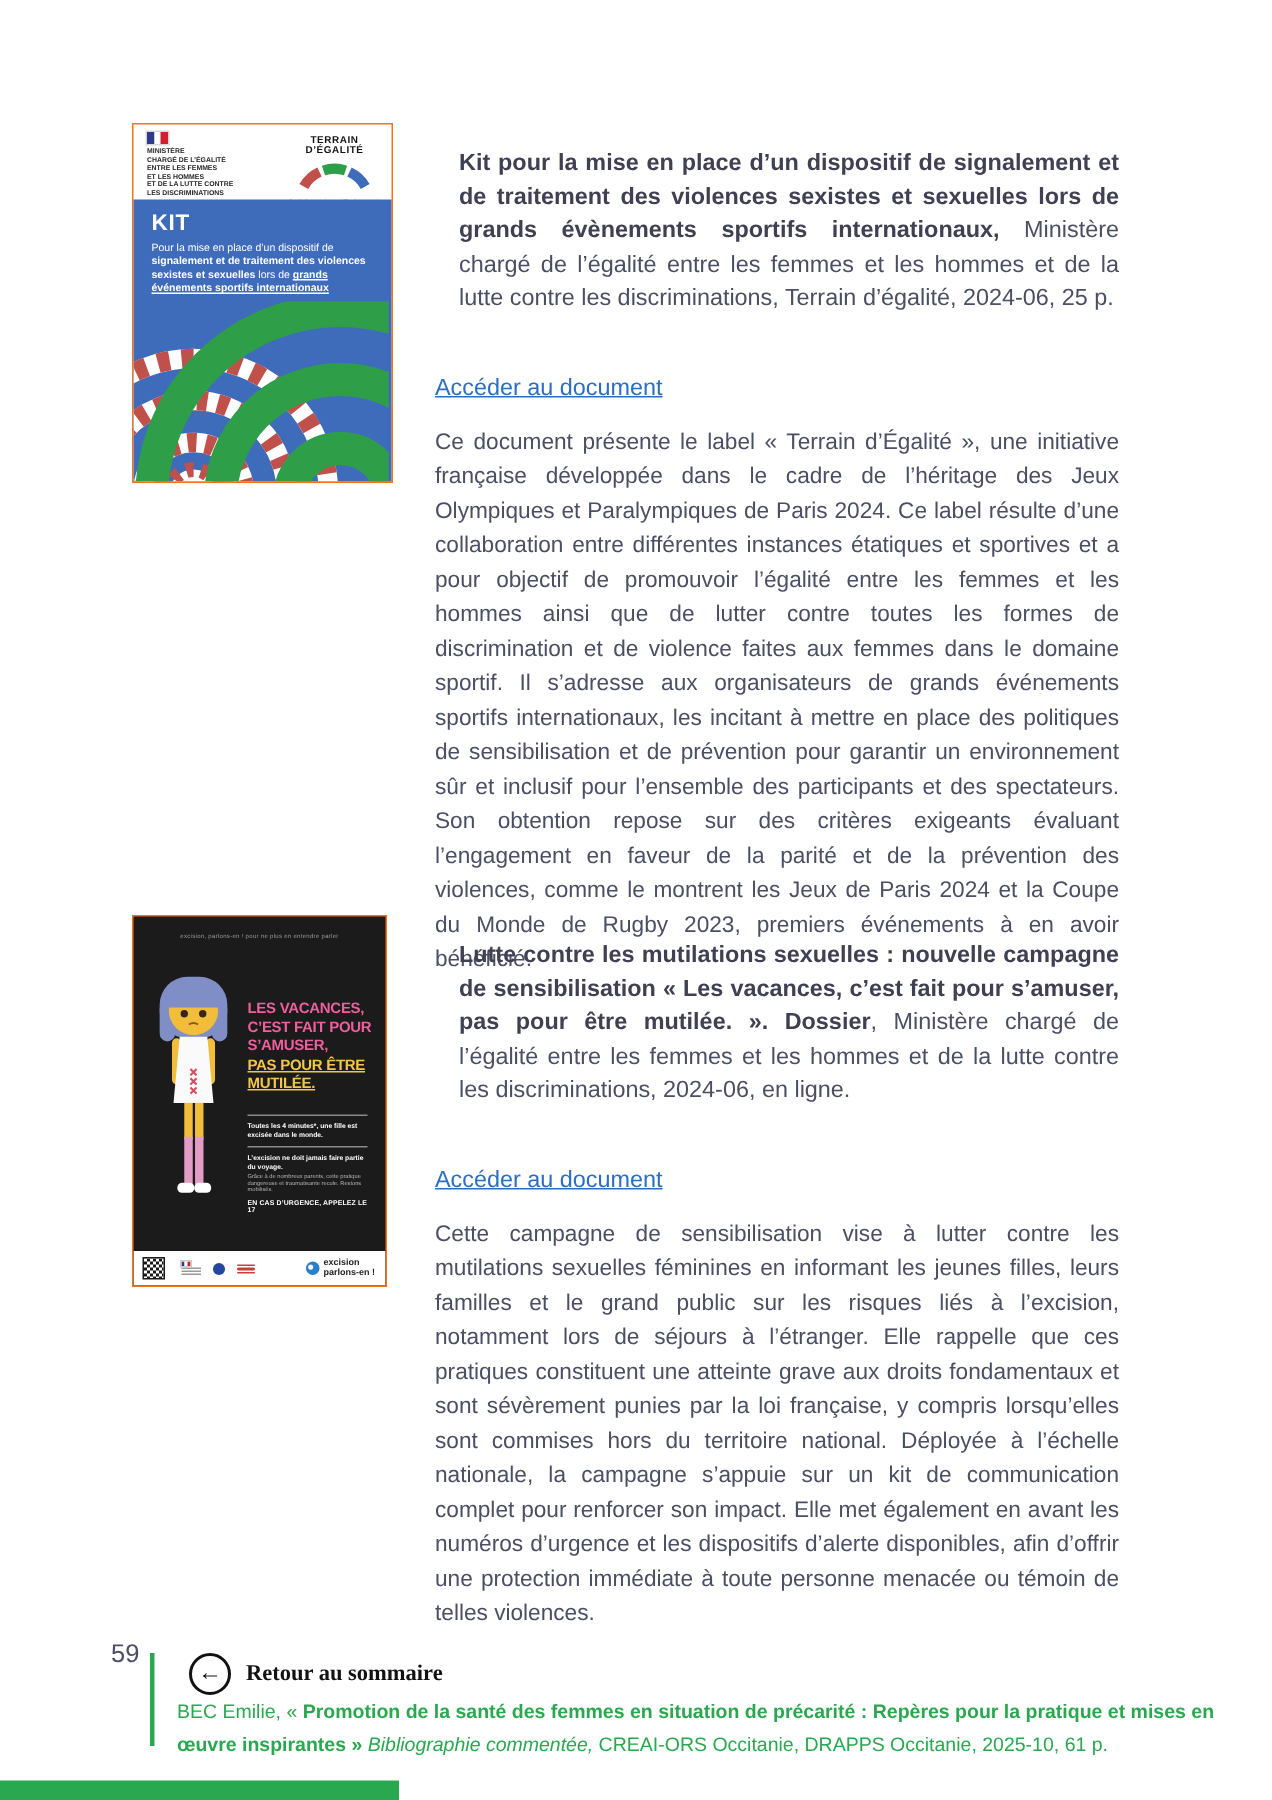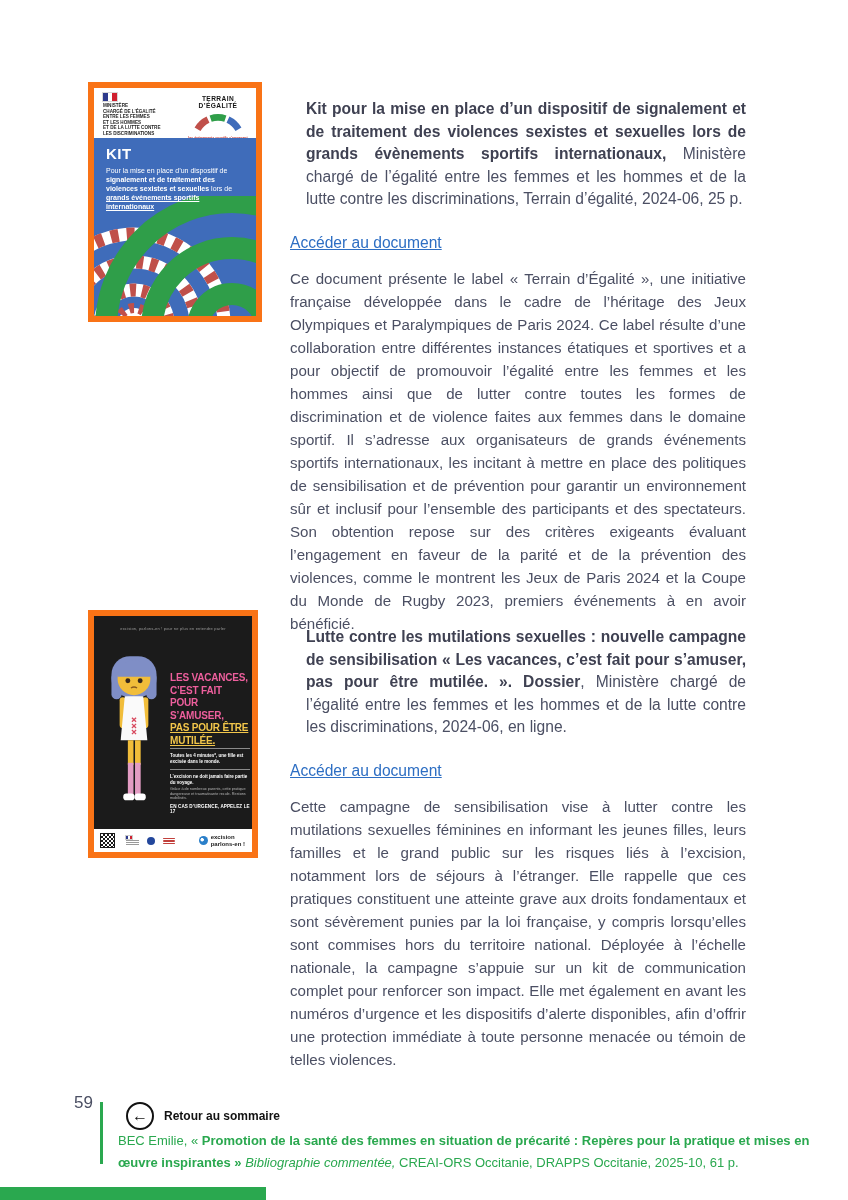--- a/index.html
+++ b/index.html
@@ -11,27 +11,27 @@
   
   .entry { position:absolute; left:88px; right:86px; display:flex; }
   #entry1 { top:82px; }
   #entry2 { top:610px; }
   .thumb-col { flex:0 0 202px; width:202px; }
   .entry-text { flex:1; min-width:0; }
 
   .entry-title { margin:16px; font-size:15.6px; line-height:22.6px; text-align:justify; color:#4b4f63; }
   .entry-title b { color:#3f4152; }
   .doc-link {
-    display:inline-block; margin-top:7px; color:#2d6ec3; font-size:15.6px;
+    display:inline-block; margin-top:23px; color:#2d6ec3; font-size:15.6px;
     text-decoration:underline; cursor:pointer;
   }
   .entry-summary { margin:15px 16px 0 0; font-size:15.1px; line-height:23px; text-align:justify; color:#4b4f63; }
 
   
-  .thumb { box-sizing:border-box; border:6px solid #f97316; }
+  .thumb { box-sizing:border-box; border:1px solid #f97316; }
   .kit { width:174px; height:240px; background:#ffffff; display:flex; flex-direction:column; }
   .kit-header { height:50px; display:flex; justify-content:space-between; padding:5px 6px 2px 9px; box-sizing:border-box; }
   .flag { display:flex; width:14px; height:8px; margin-bottom:2px; outline:0.5px solid #d8d8d8; }
   .flag i { flex:1; display:block; }
   .flag i:nth-child(1){ background:#2d3a8c; } .flag i:nth-child(2){ background:#ffffff; } .flag i:nth-child(3){ background:#d0202f; }
   .ministry-text { font-size:4.6px; font-weight:700; color:#1f1f1f; line-height:5.6px; white-space:pre-line; }
   .motto { font-size:3.6px; color:#555; line-height:4.4px; margin-top:2px; font-style:italic; white-space:pre-line; }
   .terrain { width:64px; text-align:center; padding-top:2px; }
   .terrain-name { font-size:6.6px; font-weight:800; color:#141414; letter-spacing:0.4px; line-height:7.2px; white-space:pre-line; }
   .terrain-tag { font-size:3.5px; color:#c23a35; font-weight:700; margin-top:1px; }
@@ -63,21 +63,21 @@
   .mini-red i { display:block; height:1.4px; background:#c2403c; margin-top:1px; border-radius:1px; }
   .brand { margin-left:auto; display:flex; align-items:center; gap:3px; }
   .brand-circle { width:9px; height:9px; border-radius:50%; background:radial-gradient(circle at 35% 42%, #ffffff 0 1.4px, #2a7fc9 2px); }
   .brand-text { font-size:6px; font-weight:700; color:#222; line-height:6.6px; white-space:pre-line; }
 
   
   .page-num { position:absolute; left:74px; top:1093px; font-size:17px; color:#4b4f63; }
   .v-line { position:absolute; left:100px; top:1102px; width:3px; height:62px; background:#2aa84f; }
   .back-link { position:absolute; left:126px; top:1102px; display:flex; align-items:center; gap:10px; color:#121212; cursor:pointer; }
   .back-circle { width:28px; height:28px; border:2.5px solid #121212; border-radius:50%; display:flex; align-items:center; justify-content:center; font-size:16px; font-weight:700; box-sizing:border-box; padding-bottom:1px; }
-  .back-label { font-size:12px; font-weight:700; }
+  .back-label { font-size:15px; font-weight:700;font-family:Liberation Serif, serif; }
   .citation { position:absolute; left:118px; top:1130px; width:696px; font-size:13px; line-height:22px; color:#2aa84f; }
   .citation b { font-weight:700; }
   .citation i { }
   .bottom-bar { position:absolute; left:0; bottom:0; width:266px; height:13px; background:#2aa84f; }
 </style>
 </head>
 <body>
 
 <div class="page">
 

